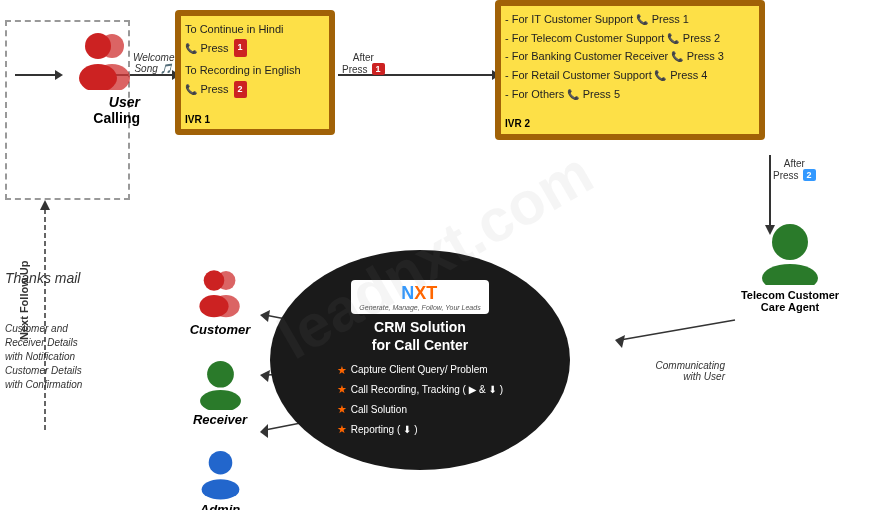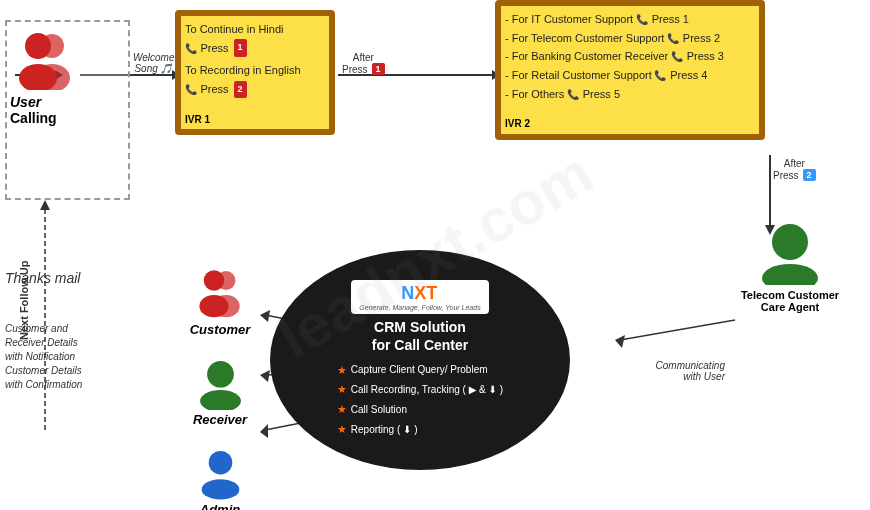--- a/index.html
+++ b/index.html
@@ -37,21 +37,21 @@
     }
 
     
     .user-section {
       position: absolute;
       left: 10px;
       top: 30px;
       width: 130px;
       display: flex;
       flex-direction: column;
-      align-items: flex-start;
+      align-items: flex-end;
     }
     .user-label {
       font-style: italic;
       font-weight: bold;
       font-size: 14px;
       color: #000;
       margin-top: 4px;
     }
     .calling-label {
       font-weight: bold;

